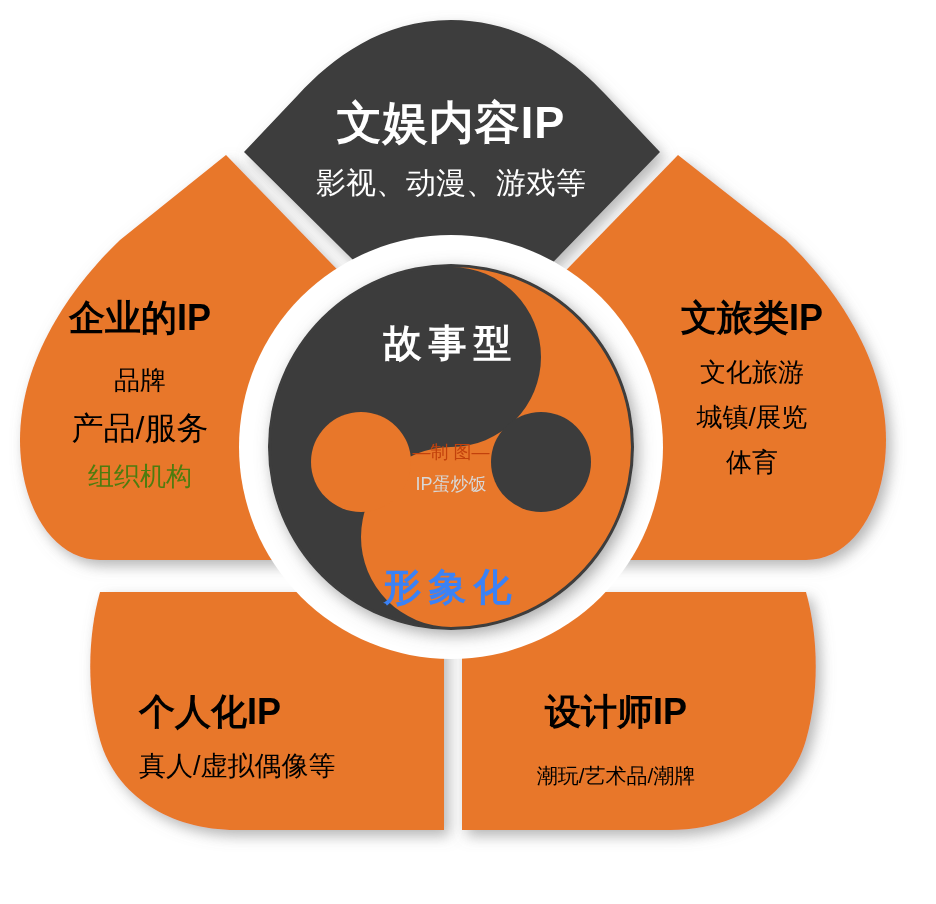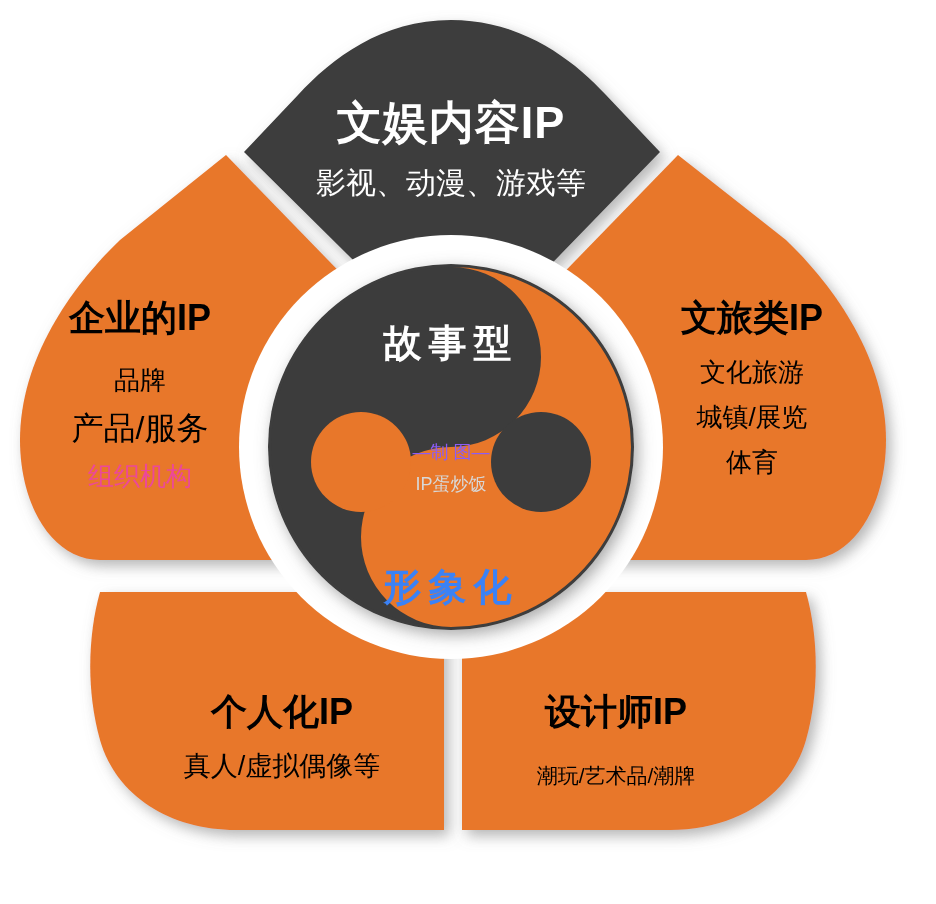--- a/index.html
+++ b/index.html
@@ -131,44 +131,44 @@
 
   <div style="position:absolute; left:251px; top:96px; width:400px; text-align:center;">
     <div class="petal-title" style="font-size:45px; color:#FFFFFF; line-height:1.18; letter-spacing:1px;">文娱内容IP</div>
     <div class="petal-sub" style="font-size:30px; color:#FFFFFF; line-height:1.5; margin-top:11px;">影视、动漫、游戏等</div>
   </div>
 
   <div style="position:absolute; left:26px; top:296px; width:228px; text-align:center;">
     <div class="petal-title" style="font-size:36px; color:#000000; line-height:1.2; letter-spacing:0px;">企业的IP</div>
     <div class="petal-sub" style="font-size:26px; color:#000000; line-height:1.0; margin-top:28px;">品牌</div>
     <div class="petal-sub" style="font-size:32px; color:#000000; line-height:1.0; margin-top:19px;">产品/服务</div>
-    <div class="petal-sub" style="font-size:26px; color:#ec4899; line-height:1.0; margin-top:19px;">组织机构</div>
+    <div class="petal-sub" style="font-size:26px; color:#4d7c0f; line-height:1.0; margin-top:19px;">组织机构</div>
   </div>
 
   <div style="position:absolute; left:638px; top:296px; width:228px; text-align:center;">
     <div class="petal-title" style="font-size:36px; color:#000000; line-height:1.2; letter-spacing:0px;">文旅类IP</div>
     <div class="petal-sub" style="font-size:26px; color:#000000; line-height:1.0; margin-top:20px;">文化旅游</div>
     <div class="petal-sub" style="font-size:26px; color:#000000; line-height:1.0; margin-top:19px;">城镇/展览</div>
     <div class="petal-sub" style="font-size:26px; color:#000000; line-height:1.0; margin-top:19px;">体育</div>
   </div>
 
-  <div style="position:absolute; left:132px; top:690px; width:300px; text-align:center;">
+  <div style="position:absolute; left:139px; top:690px; width:300px; ">
     <div class="petal-title" style="font-size:36px; color:#000000; line-height:1.2;">个人化IP</div>
     <div class="petal-sub" style="font-size:27px; color:#000000; line-height:1.2; margin-top:17px;">真人/虚拟偶像等</div>
   </div>
 
   <div style="position:absolute; left:466px; top:690px; width:300px; text-align:center;">
     <div class="petal-title" style="font-size:36px; color:#000000; line-height:1.2;">设计师IP</div>
     <div class="petal-sub" style="font-size:21px; color:#000000; line-height:1.2; margin-top:30px;">潮玩/艺术品/潮牌</div>
   </div>
 
   <div class="yy-label" style="position:absolute; left:291px; top:318px; width:320px; text-align:center;
               font-size:38px; color:#FFFFFF;">故事型</div>
 
   <div class="yy-label" style="position:absolute; left:291px; top:562px; width:320px; text-align:center;
               font-size:38px; color:#3b82f6;">形象化</div>
 
   <div style="position:absolute; left:351px; top:443px; width:200px; text-align:center; pointer-events:none;">
-    <div class="wm" style="font-size:18px; color:#8b5cf6; line-height:1.0;">—制 图—</div>
+    <div class="wm" style="font-size:18px; color:#c2410c; line-height:1.0;">—制 图—</div>
     <div class="wm" style="font-size:18px; color:#d8d8d8; line-height:1.0; margin-top:14px;">IP蛋炒饭</div>
   </div>
 
 </div>
 
 </body></html>

